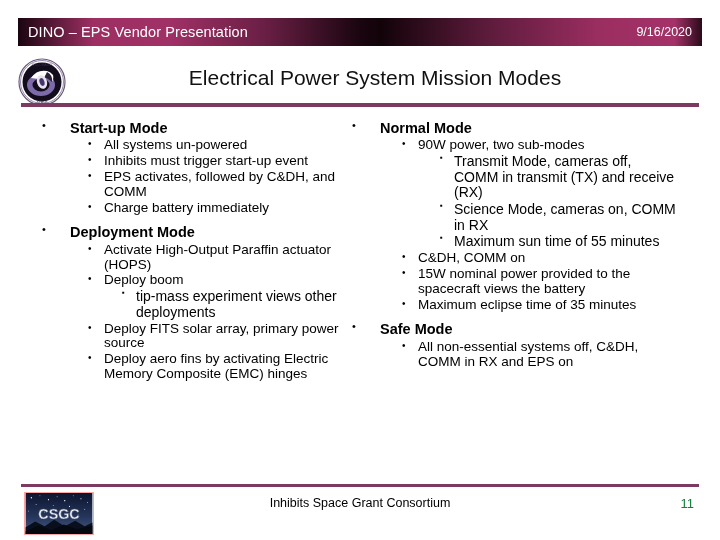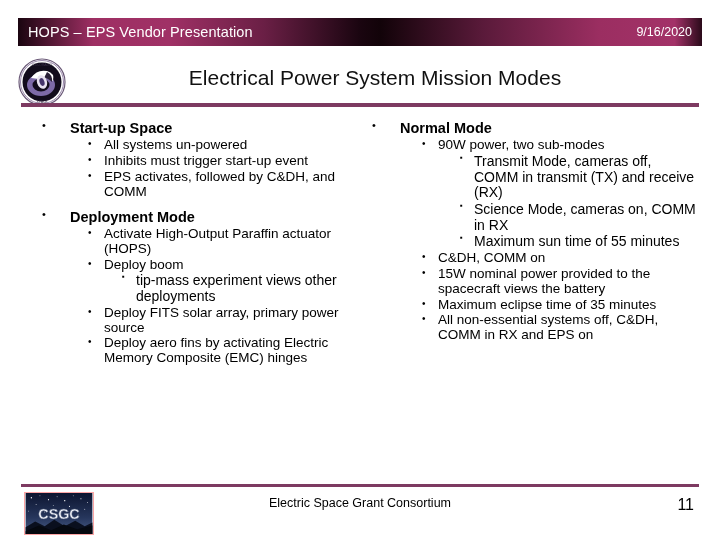--- a/index.html
+++ b/index.html
@@ -81,21 +81,21 @@
     height: 4px;
     background: #7d3a61;
   }
 
   
   .col {
     position: absolute;
     top: 120px;
   }
   .col-left { left: 26px; width: 330px; }
-  .col-right { left: 356px; width: 340px; }
+  .col-right { left: 336px; width: 340px; }
 
   ul {
     list-style: none;
     margin: 0;
     padding: 0;
   }
 
   li {
     position: relative;
     display: block;
@@ -182,29 +182,29 @@
     top: 496px;
     width: 720px;
     text-align: center;
     font-size: 12.5px;
     color: #000000;
   }
   .footer-page {
     position: absolute;
     right: 26px;
     top: 496px;
-    font-size: 16px;
-    color: #000000;
+    font-size: 13px;
+    color: #15803d;
   }
 </style>
 </head>
 <body>
 
 <div class="header-bar">
-  <span class="header-title">HOPS – EPS Vendor Presentation</span>
+  <span class="header-title">DINO – EPS Vendor Presentation</span>
   <span class="header-date">9/16/2020</span>
 </div>
 
 <div class="patch-logo">
   <svg viewBox="0 0 50 48" width="50" height="48" aria-hidden="true">
     <circle cx="25" cy="24" r="23" fill="#ffffff" stroke="#6b5a78" stroke-width="1.2"></circle>
     <circle cx="25" cy="24" r="19.5" fill="#120c1c"></circle>
     <ellipse cx="24" cy="27" rx="14" ry="11" fill="#7d6aa8"></ellipse>
     <ellipse cx="24" cy="27" rx="8.5" ry="6.5" fill="#120c1c"></ellipse>
     <path d="M14 20 Q20 11 30 13 Q38 15 36 23 Q30 18 22 21 Z" fill="#ffffff"></path>
@@ -216,24 +216,25 @@
     <text x="25" y="44.5" font-family="'Liberation Sans',sans-serif" font-size="3.4" fill="#3a2f4a" text-anchor="middle">SPACE</text>
   </svg>
 </div>
 
 <div class="slide-title">Electrical Power System Mission Modes</div>
 <div class="title-rule"></div>
 
 <div class="col col-left">
   <ul>
 
-    <li class="lv1">Start-up Space</li>
+    <li class="lv1">Start-up Mode</li>
     <li class="lv2">All systems un-powered</li>
     <li class="lv2">Inhibits must trigger start-up event</li>
     <li class="lv2">EPS activates, followed by C&amp;DH, and COMM</li>
+    <li class="lv2">Charge battery immediately</li>
 
     <li class="lv1 gap-mode">Deployment Mode</li>
     <li class="lv2">Activate High-Output Paraffin actuator (HOPS)</li>
     <li class="lv2">Deploy boom</li>
     <li class="lv3">tip-mass experiment views other deployments</li>
     <li class="lv2">Deploy FITS solar array, primary power source</li>
     <li class="lv2">Deploy aero fins by activating Electric Memory Composite (EMC) hinges</li>
   </ul>
 </div>
 
@@ -243,20 +244,21 @@
     <li class="lv1">Normal Mode</li>
     <li class="lv2">90W power, two sub-modes</li>
     <li class="lv3">Transmit Mode, cameras off, COMM in transmit (TX) and receive (RX)</li>
     <li class="lv3">Science Mode, cameras on, COMM in RX</li>
     <li class="lv3">Maximum sun time of 55 minutes</li>
 
     <li class="lv2">C&amp;DH, COMM on</li>
     <li class="lv2">15W nominal power provided to the spacecraft views the battery</li>
     <li class="lv2">Maximum eclipse time of 35 minutes</li>
 
+    <li class="lv1 gap-mode">Safe Mode</li>
     <li class="lv2">All non-essential systems off, C&amp;DH, COMM in RX and EPS on</li>
   </ul>
 </div>
 
 <div class="footer-rule"></div>
 
 <div class="csgc-logo">
   <svg viewBox="0 0 70 43" width="68" height="41" aria-hidden="true">
     <defs>
       <linearGradient id="skyGrad" x1="0" y1="0" x2="0" y2="1">
@@ -283,14 +285,14 @@
         <circle cx="20" cy="20" r="0.5"></circle>
       <circle cx="37" cy="22" r="0.5"></circle>
         <circle cx="55" cy="23" r="0.5"></circle>
     </g>
     <text x="35" y="27" font-family="'Liberation Sans',sans-serif" font-size="15" font-weight="bold" fill="#f2f4fa" text-anchor="middle" stroke="#55627f" stroke-width="0.5">CSGC</text>
     <path d="M0 43 L0 36 L10 30 L20 35 L30 28 L41 35 L52 29 L62 35 L70 31 L70 43 Z" fill="#0a0f1e"></path>
     <path d="M0 43 L0 40 L14 34 L27 39 L40 33 L54 38 L70 34 L70 43 Z" fill="#05080f"></path>
   </svg>
 </div>
 
-<div class="footer-text">Electric Space Grant Consortium</div>
+<div class="footer-text">Inhibits Space Grant Consortium</div>
 <div class="footer-page">11</div>
 
 </body></html>

